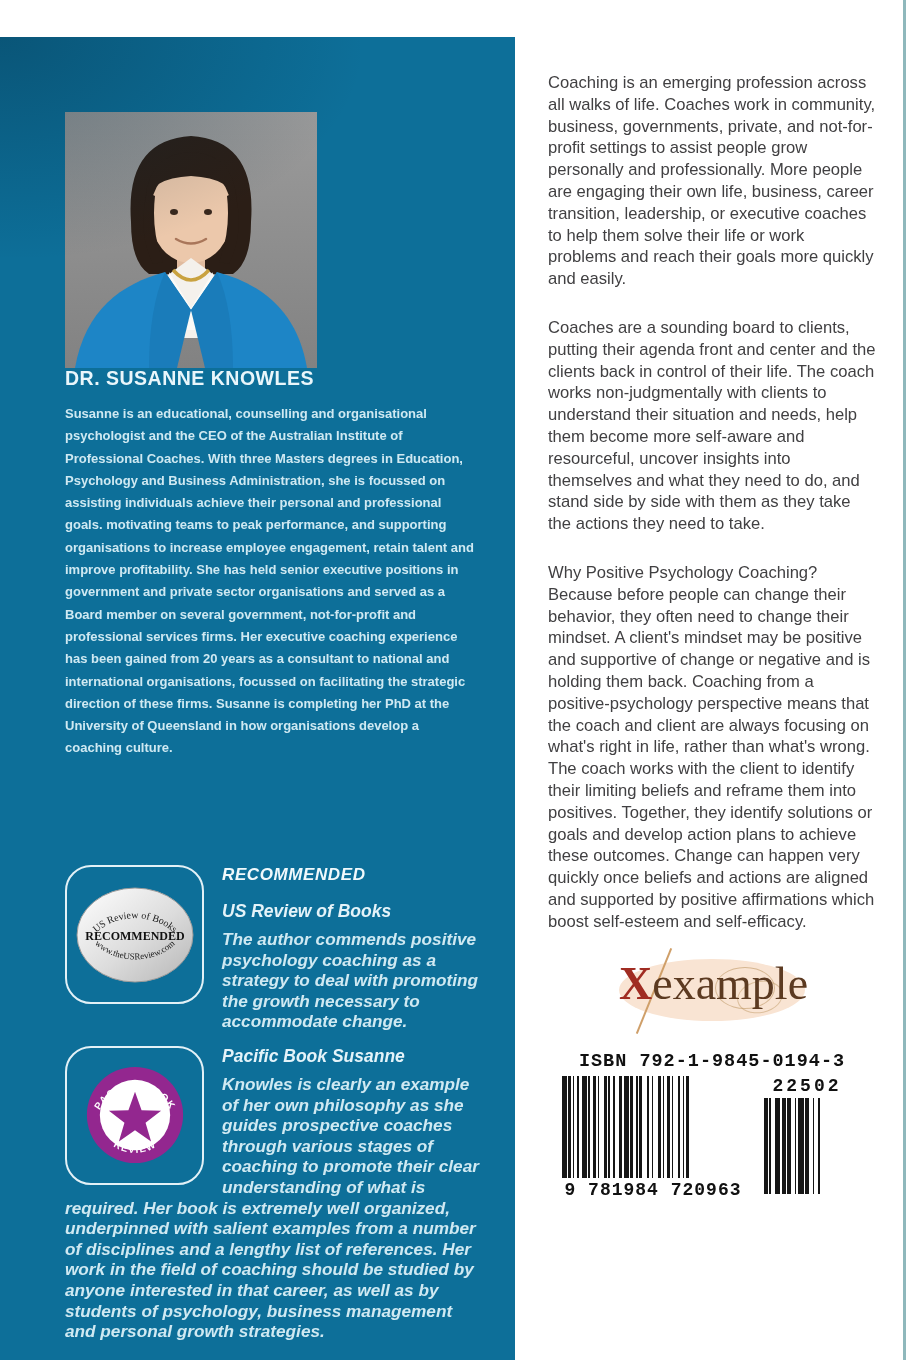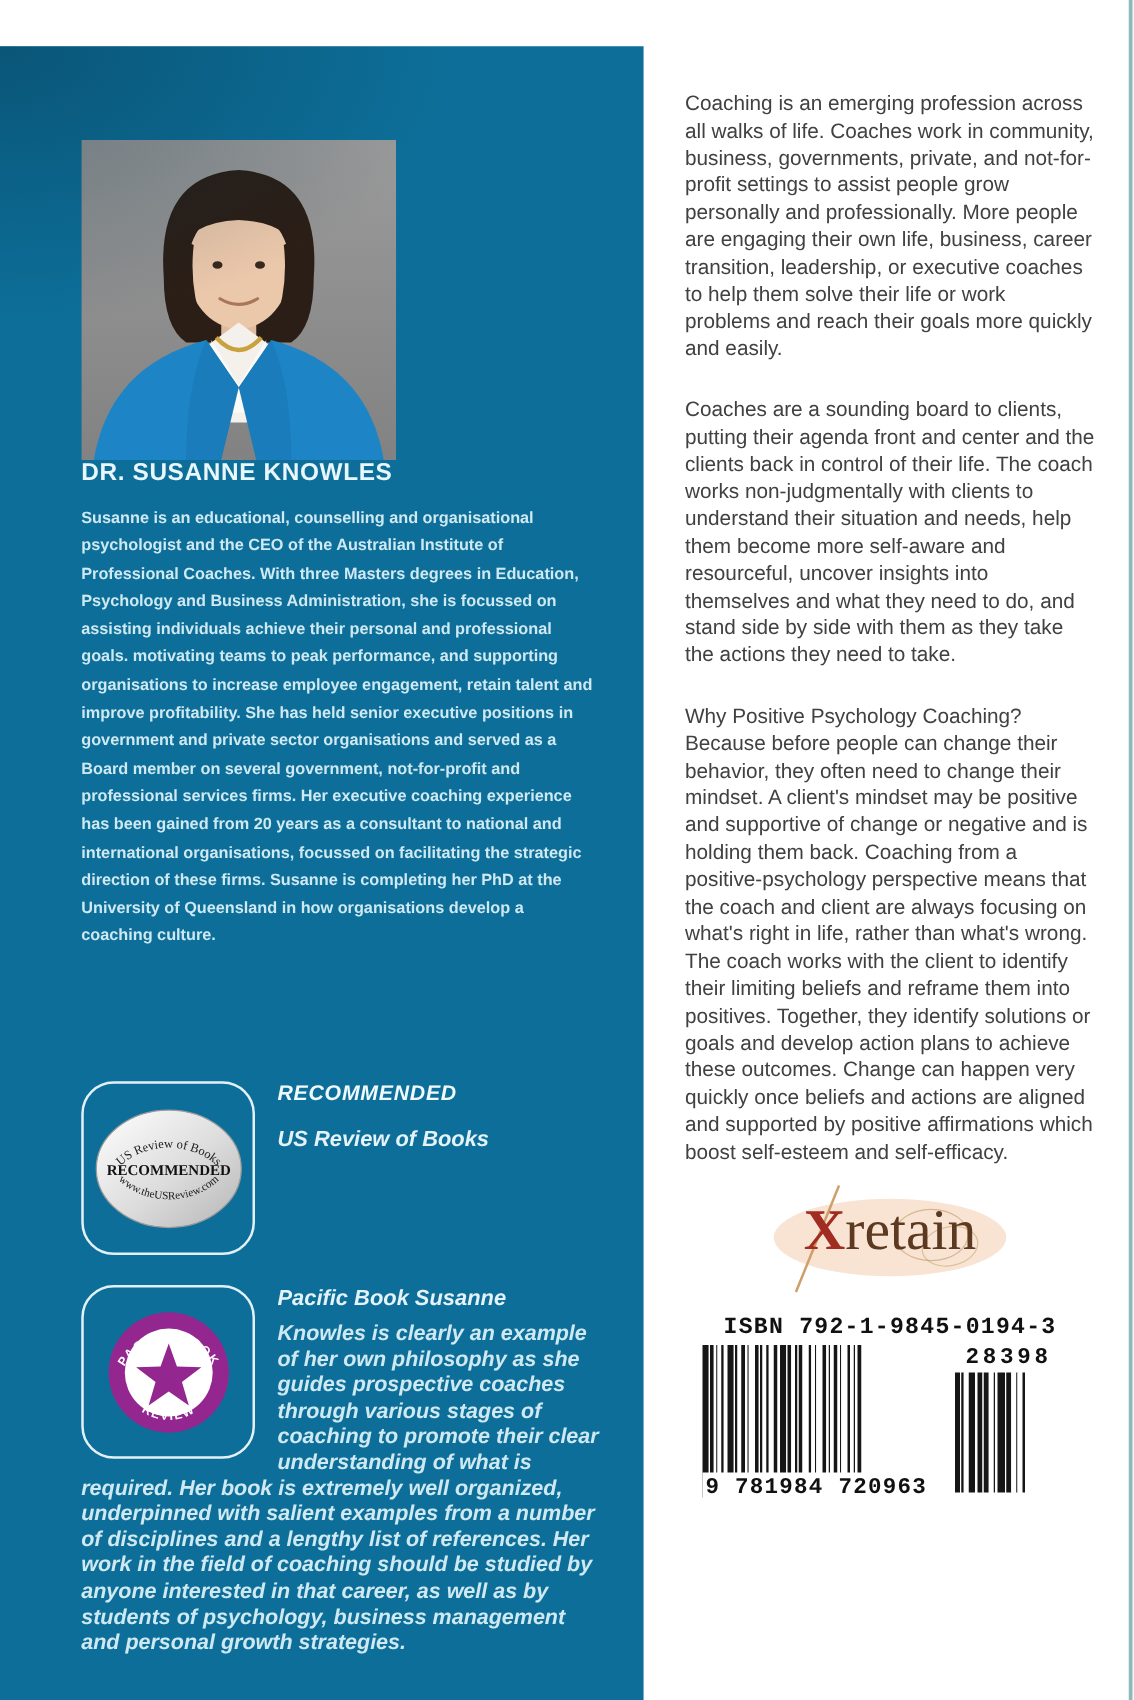--- a/index.html
+++ b/index.html
@@ -128,20 +128,21 @@
               <textPath href="#arcTop" startOffset="50%" text-anchor="middle">US Review of Books</textPath>
             </text>
             <text x="62" y="57" text-anchor="middle" font-family="Liberation Serif, serif" font-weight="700" font-size="12" fill="#111">RECOMMENDED</text>
             <text font-family="Liberation Serif, serif" font-size="9" fill="#1b1b1b">
               <textPath href="#arcBot" startOffset="50%" text-anchor="middle">www.theUSReview.com</textPath>
             </text>
           </svg>
         </div>
         <div class="rec-header">RECOMMENDED</div>
         <div class="rev-heading">US Review of Books</div>
+        <p class="rev-quote">The author commends positive psychology coaching as a strategy to deal with promoting the growth necessary to accommodate change.</p>
       </div>
 
       <div class="review-block pacific-block">
         <div class="badge">
           <svg width="124" height="124" viewBox="0 0 134 134">
             <defs>
               <path id="pArcTop" d="M 24 74 A 44 44 0 0 1 110 74"></path>
               <path id="pArcBot" d="M 27 76 A 41 41 0 0 0 107 76"></path>
             </defs>
             <circle cx="67" cy="67" r="52" fill="#93278f"></circle>
@@ -166,21 +167,21 @@
   <div class="right-panel">
     <p class="body-par">Coaching is an emerging profession across all walks of life. Coaches work in community, business, governments, private, and not-for-profit settings to assist people grow personally and professionally. More people are engaging their own life, business, career transition, leadership, or executive coaches to help them solve their life or work problems and reach their goals more quickly and easily.</p>
     <p class="body-par">Coaches are a sounding board to clients, putting their agenda front and center and the clients back in control of their life. The coach works non-judgmentally with clients to understand their situation and needs, help them become more self-aware and resourceful, uncover insights into themselves and what they need to do, and stand side by side with them as they take the actions they need to take.</p>
     <p class="body-par">Why Positive Psychology Coaching? Because before people can change their behavior, they often need to change their mindset. A client's mindset may be positive and supportive of change or negative and is holding them back. Coaching from a positive-psychology perspective means that the coach and client are always focusing on what's right in life, rather than what's wrong. The coach works with the client to identify their limiting beliefs and reframe them into positives. Together, they identify solutions or goals and develop action plans to achieve these outcomes. Change can happen very quickly once beliefs and actions are aligned and supported by positive affirmations which boost self-esteem and self-efficacy.</p>
 
     <div class="logo-wrap">
       <div class="logo-ellipse"></div>
       <div class="logo-oval1"></div>
       <div class="logo-oval2"></div>
       <div class="logo-slash"></div>
-      <div class="logo-text"><span class="logo-x">X</span><span class="logo-rest">retain</span></div>
+      <div class="logo-text"><span class="logo-x">X</span><span class="logo-rest">example</span></div>
     </div>
 
     <div class="barcode">
       <div class="isbn-line">ISBN 792-1-9845-0194-3</div>
       <div class="bars-row">
         <div class="main-bc">
           <div class="bars" id="mainBars">
               <div style="width: 4.65px; background: rgb(22, 22, 22); flex: 0 0 auto;"></div>
               <div style="width: 1.55px; background: rgb(255, 255, 255); flex: 0 0 auto;"></div>
               <div style="width: 3.1px; background: rgb(22, 22, 22); flex: 0 0 auto;"></div>
@@ -227,21 +228,21 @@
               <div style="width: 4.65px; background: rgb(255, 255, 255); flex: 0 0 auto;"></div>
               <div style="width: 1.55px; background: rgb(22, 22, 22); flex: 0 0 auto;"></div>
               <div style="width: 3.1px; background: rgb(255, 255, 255); flex: 0 0 auto;"></div>
               <div style="width: 1.55px; background: rgb(22, 22, 22); flex: 0 0 auto;"></div>
               <div style="width: 1.55px; background: rgb(255, 255, 255); flex: 0 0 auto;"></div>
               <div style="width: 3.1px; background: rgb(22, 22, 22); flex: 0 0 auto;"></div>
             </div>
           <div class="main-num">9 781984 720963</div>
         </div>
         <div class="addon-bc">
-          <div class="addon-num">28398</div>
+          <div class="addon-num">22502</div>
           <div class="addon-bars" id="addonBars">
               <div style="width: 3.6px; background: rgb(22, 22, 22); flex: 0 0 auto;"></div>
               <div style="width: 1.8px; background: rgb(255, 255, 255); flex: 0 0 auto;"></div>
               <div style="width: 1.8px; background: rgb(22, 22, 22); flex: 0 0 auto;"></div>
               <div style="width: 3.6px; background: rgb(255, 255, 255); flex: 0 0 auto;"></div>
               <div style="width: 5.4px; background: rgb(22, 22, 22); flex: 0 0 auto;"></div>
               <div style="width: 1.8px; background: rgb(255, 255, 255); flex: 0 0 auto;"></div>
               <div style="width: 3.6px; background: rgb(22, 22, 22); flex: 0 0 auto;"></div>
               <div style="width: 1.8px; background: rgb(255, 255, 255); flex: 0 0 auto;"></div>
               <div style="width: 3.6px; background: rgb(22, 22, 22); flex: 0 0 auto;"></div>

